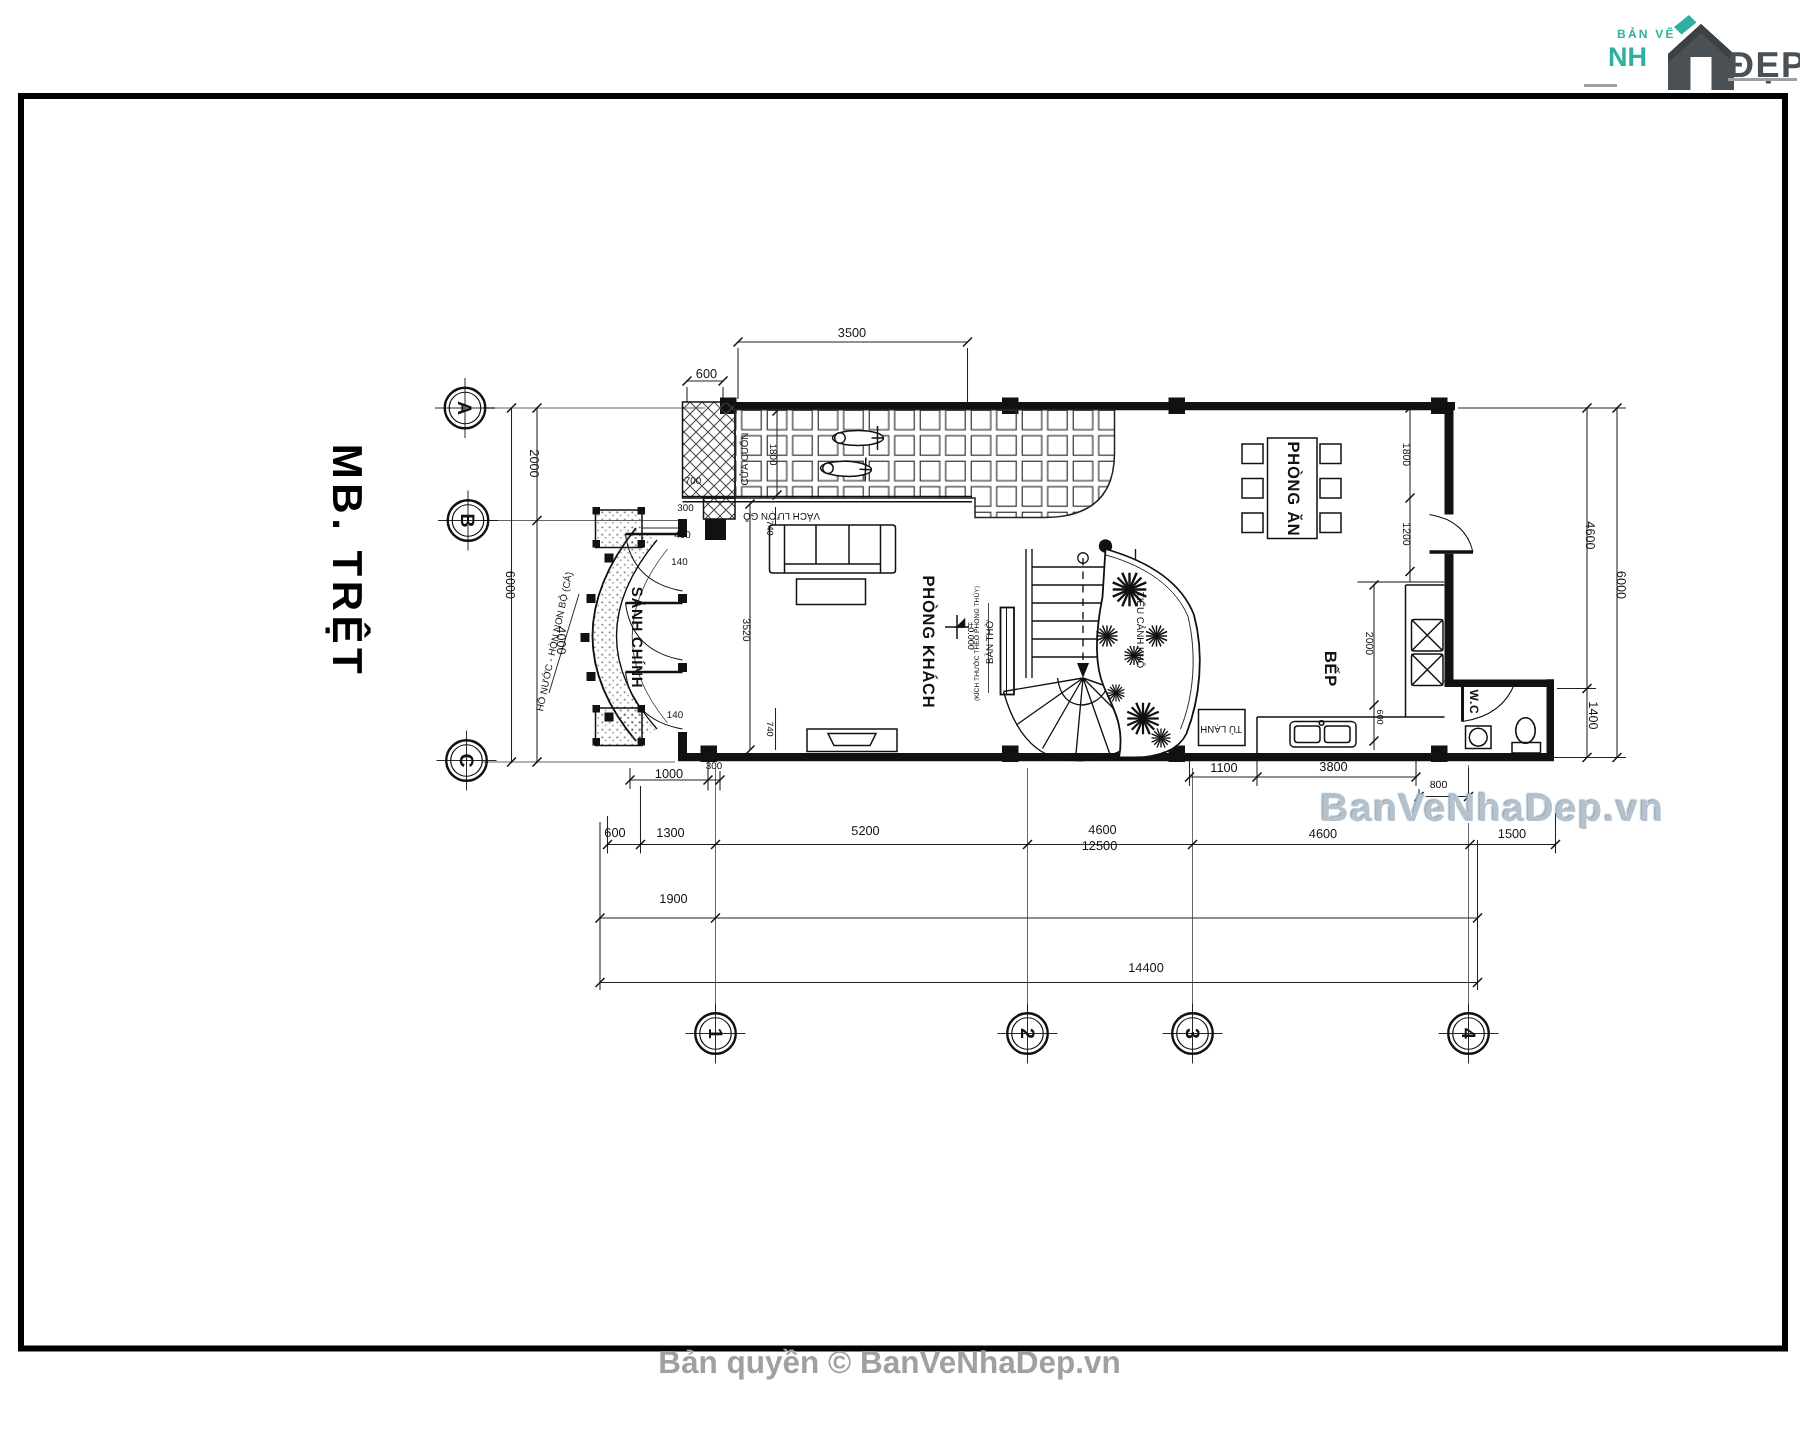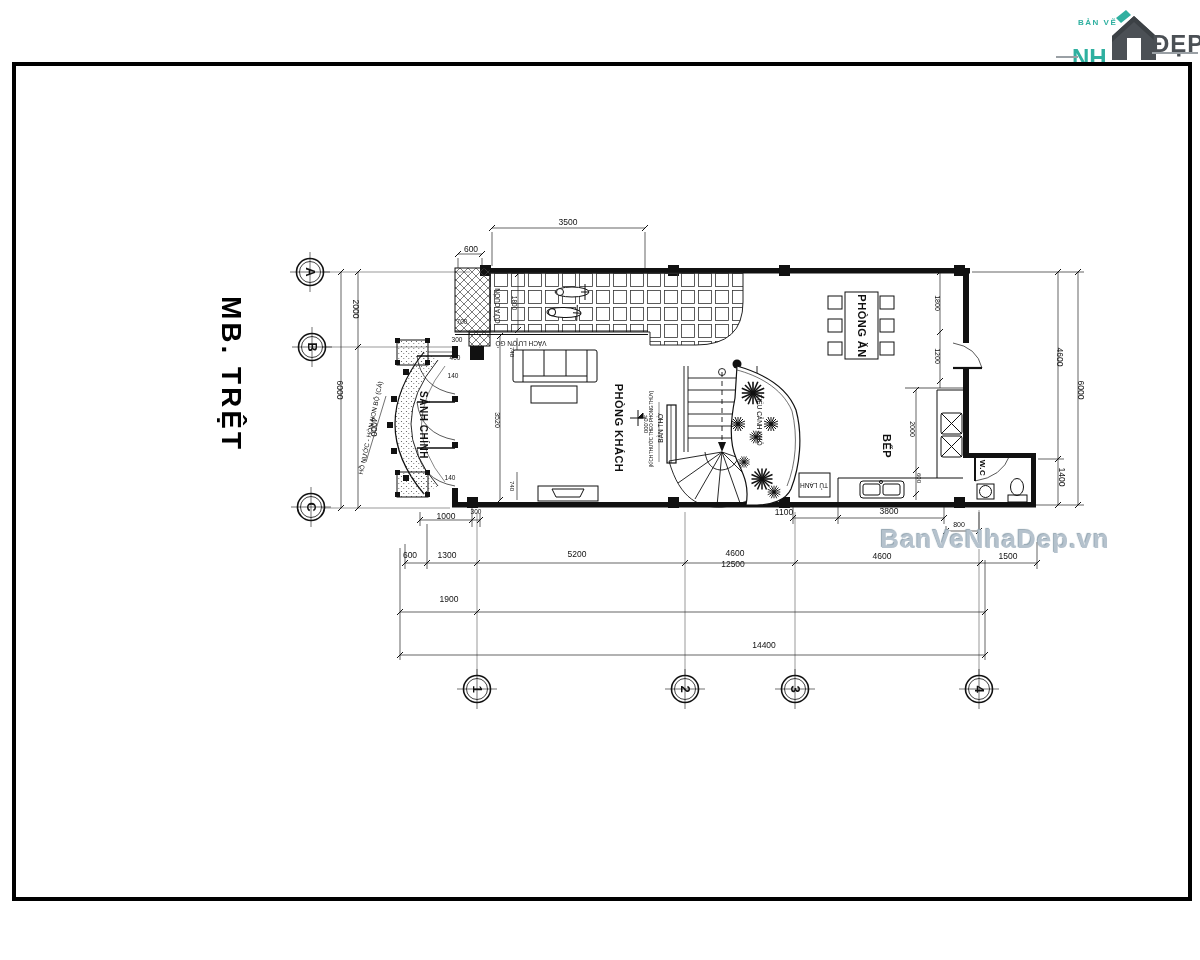--- a/index.html
+++ b/index.html
@@ -21,22 +21,22 @@
   #watermark{position:absolute;left:995px;top:539px;transform:translate(-50%,-50%);
          font-weight:bold;font-size:26px;color:var(--wm,#b5c2cd);letter-spacing:1px;
          text-shadow:1px 1px 0 #fff,-1px -1px 1px #93a5b1;white-space:nowrap;}
   #copyright{position:absolute;left:593px;top:909px;transform:translate(-50%,-50%);
          font-weight:bold;font-size:21px;color:var(--cp,#a0a0a0);
          text-shadow:1.5px 1.5px 0 #fff;white-space:nowrap;}
   
   #logo{position:absolute;left:1056px;top:4px;width:142px;height:58px;}
   #logo .top{position:absolute;left:22px;top:14px;font-size:8px;font-weight:bold;
          color:var(--teal,#2fb0a0);letter-spacing:1.5px;}
-  #logo .nh{position:absolute;left:16px;top:24px;font-size:24px;font-weight:bold;
-         color:var(--teal,#2fb0a0);margin-top:16px;}
+  #logo .nh{position:absolute;left:16px;top:24px;font-size:18px;font-weight:bold;
+         color:var(--teal,#2fb0a0);}
   #logo .dep{position:absolute;left:96px;top:26px;font-size:24px;font-weight:bold;
          color:var(--dark,#4b5055);letter-spacing:1px;}
   #logo .ul1{position:absolute;left:0px;top:52px;width:22px;height:2px;background:#9aa0a5;}
   #logo .ul2{position:absolute;left:96px;top:48px;width:46px;height:2px;background:#9aa0a5;}
   #logo svg{position:absolute;left:52px;top:2px;}
 </style>
 </head>
 <body>
 
 <div id="stage">
@@ -323,21 +323,21 @@
       <div class="lbl dim" style="left: 512px; top: 486px; font-size: 6px; transform: translate(-50%, -50%) rotate(90deg);">740</div>
       <div class="lbl dim" style="left: 937px; top: 303px; font-size: 7px; transform: translate(-50%, -50%) rotate(90deg);">1800</div>
       <div class="lbl dim" style="left: 937px; top: 356px; font-size: 7px; transform: translate(-50%, -50%) rotate(90deg);">1200</div>
       <div class="lbl dim" style="left: 912px; top: 429px; font-size: 7px; transform: translate(-50%, -50%) rotate(90deg);">2000</div>
       <div class="lbl dim" style="left: 919px; top: 478px; font-size: 6px; transform: translate(-50%, -50%) rotate(90deg);">600</div>
       <div class="lbl dim" style="left: 1060px; top: 357px; transform: translate(-50%, -50%) rotate(90deg);">4600</div>
       <div class="lbl dim" style="left: 1081px; top: 390px; transform: translate(-50%, -50%) rotate(90deg);">6000</div>
       <div class="lbl dim" style="left: 1062px; top: 477px; transform: translate(-50%, -50%) rotate(90deg);">1400</div>
       <div class="lbl dim" style="left: 446px; top: 516px; transform: translate(-50%, -50%) rotate(0deg);">1000</div>
       <div class="lbl dim" style="left: 476px; top: 512px; font-size: 6.5px; transform: translate(-50%, -50%) rotate(0deg);">300</div>
-      <div class="lbl dim" style="left: 784px; top: 512px; transform: translate(-50%, -50%) rotate(0deg); text-align: center;">1100</div>
+      <div class="lbl dim" style="left: 816px; top: 512px; transform: translate(-50%, -50%) rotate(0deg); text-align: center;">1100</div>
       <div class="lbl dim" style="left: 889px; top: 511px; transform: translate(-50%, -50%) rotate(0deg);">3800</div>
       <div class="lbl dim" style="left: 959px; top: 524px; font-size: 7px; transform: translate(-50%, -50%) rotate(0deg);">800</div>
       <div class="lbl dim" style="left: 410px; top: 555px; transform: translate(-50%, -50%) rotate(0deg);">600</div>
       <div class="lbl dim" style="left: 447px; top: 555px; transform: translate(-50%, -50%) rotate(0deg);">1300</div>
       <div class="lbl dim" style="left: 577px; top: 554px; transform: translate(-50%, -50%) rotate(0deg);">5200</div>
       <div class="lbl dim" style="left: 735px; top: 553px; transform: translate(-50%, -50%) rotate(0deg);">4600</div>
       <div class="lbl dim" style="left: 882px; top: 556px; transform: translate(-50%, -50%) rotate(0deg);">4600</div>
       <div class="lbl dim" style="left: 1008px; top: 556px; transform: translate(-50%, -50%) rotate(0deg);">1500</div>
       <div class="lbl dim" style="left: 438px; top: 599px; transform: translate(-50%, -50%) rotate(0deg); margin-left: 11px;">1900</div>
       <div class="lbl dim" style="left: 733px; top: 564px; transform: translate(-50%, -50%) rotate(0deg);">12500</div>
@@ -359,13 +359,14 @@
       <div class="lbl grid" style="left: 312px; top: 347px; transform: translate(-50%, -50%) rotate(90deg);">B</div>
       <div class="lbl grid" style="left: 311px; top: 507px; transform: translate(-50%, -50%) rotate(90deg);">C</div>
       <div class="lbl grid" style="left: 477px; top: 689px; transform: translate(-50%, -50%) rotate(90deg);">1</div>
       <div class="lbl grid" style="left: 685px; top: 689px; transform: translate(-50%, -50%) rotate(90deg);">2</div>
       <div class="lbl grid" style="left: 795px; top: 689px; transform: translate(-50%, -50%) rotate(90deg);">3</div>
       <div class="lbl grid" style="left: 979px; top: 689px; transform: translate(-50%, -50%) rotate(90deg);">4</div>
     </div>
 
   <div id="title">MB. TRỆT</div>
   <div id="watermark">BanVeNhaDep.vn</div>
+  <div id="copyright">Bản quyền © BanVeNhaDep.vn</div>
 </div>
 
 </body></html>

